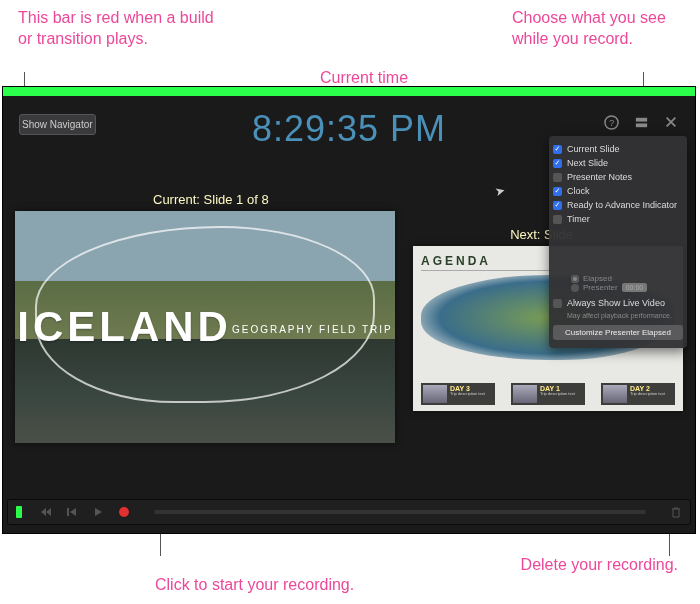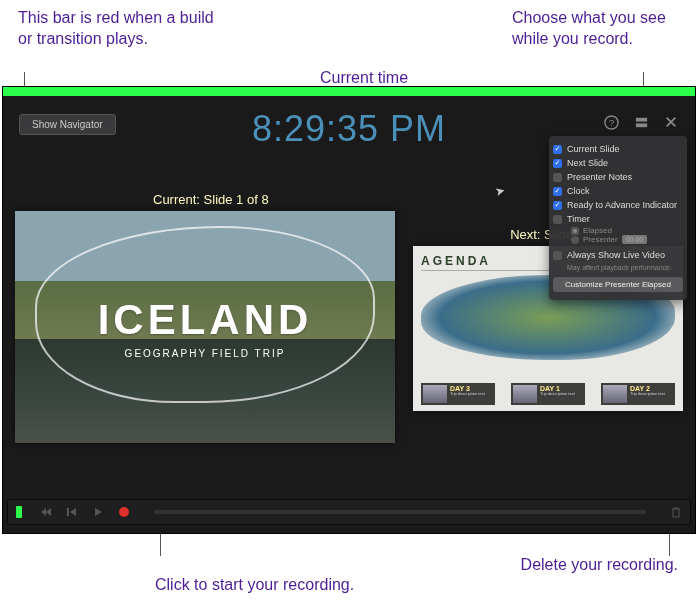--- a/index.html
+++ b/index.html
@@ -9,21 +9,21 @@
     height: 604px;
     font-family: -apple-system, "Helvetica Neue", Arial, sans-serif;
     background: #fff;
     position: relative;
     overflow: hidden;
   }
   .callout {
     position: absolute;
     font-size: 16px;
     line-height: 1.3;
-    color: #4c1d95;
+    color: #ec4899;
     text-align: left;
   }
   .pointer-line {
     position: absolute;
     background: #555;
   }
   .frame-border {
     position: absolute;
     left: 2px;
     right: 4px;
@@ -48,21 +48,21 @@
     height: 9px;
     background: #2cff4b;
   }
   .show-nav {
     position: absolute;
     top: 18px;
     left: 16px;
     background: #3a3a3c;
     color: #ccc;
     font-size: 10px;
-    padding: 4px 12px;
+    padding: 4px 2px;
     border-radius: 3px;
     border: 1px solid #555;
   }
   .clock {
     position: absolute;
     top: 12px;
     left: 50%;
     transform: translateX(-50%);
     font-size: 36px;
     font-weight: 300;
@@ -92,21 +92,21 @@
   }
   .current-slide {
     position: absolute;
     left: 12px;
     top: 115px;
     width: 380px;
     height: 232px;
     background: linear-gradient(to bottom, #8aa4b0 0%, #8aa4b0 30%, #5a6d44 30%, #6f7a50 55%, #2c3830 55%, #3a4640 80%, #4a5048 100%);
     box-shadow: 0 0 6px rgba(0,0,0,0.6);
     display:flex;
-    flex-direction:column;
+    flex-direction:row;
     align-items:center;
     justify-content:center;
     position:absolute;
   }
   .iceland-outline {
     position: absolute;
     top: 15px; left: 20px; right: 20px; bottom: 40px;
     border: 2px solid rgba(255,255,255,0.7);
     border-radius: 60% 50% 55% 45% / 50% 45% 55% 50%;
   }
@@ -220,20 +220,21 @@
     color:#fff;
     flex-shrink:0;
   }
   .popover .cb.checked {
     background: #2f6fed;
   }
   .popover .radio-group {
     margin-left: 18px;
     font-size:8px;
     color:#888;
+    margin-top:48px;
   }
   .popover .radio {
     width:8px;height:8px;border-radius:50%;background:#555;display:inline-block;margin-right:4px;vertical-align:middle;
   }
   .popover .radio.on{background:#888;box-shadow:inset 0 0 0 2px #555;}
   .popover .timefield {
     display:inline-block;background:#777;color:#aaa;font-size:7px;padding:1px 4px;border-radius:2px;margin-left:4px;
   }
   .popover .note {
     font-size:7px;color:#888;margin-top:2px;margin-left:14px;

